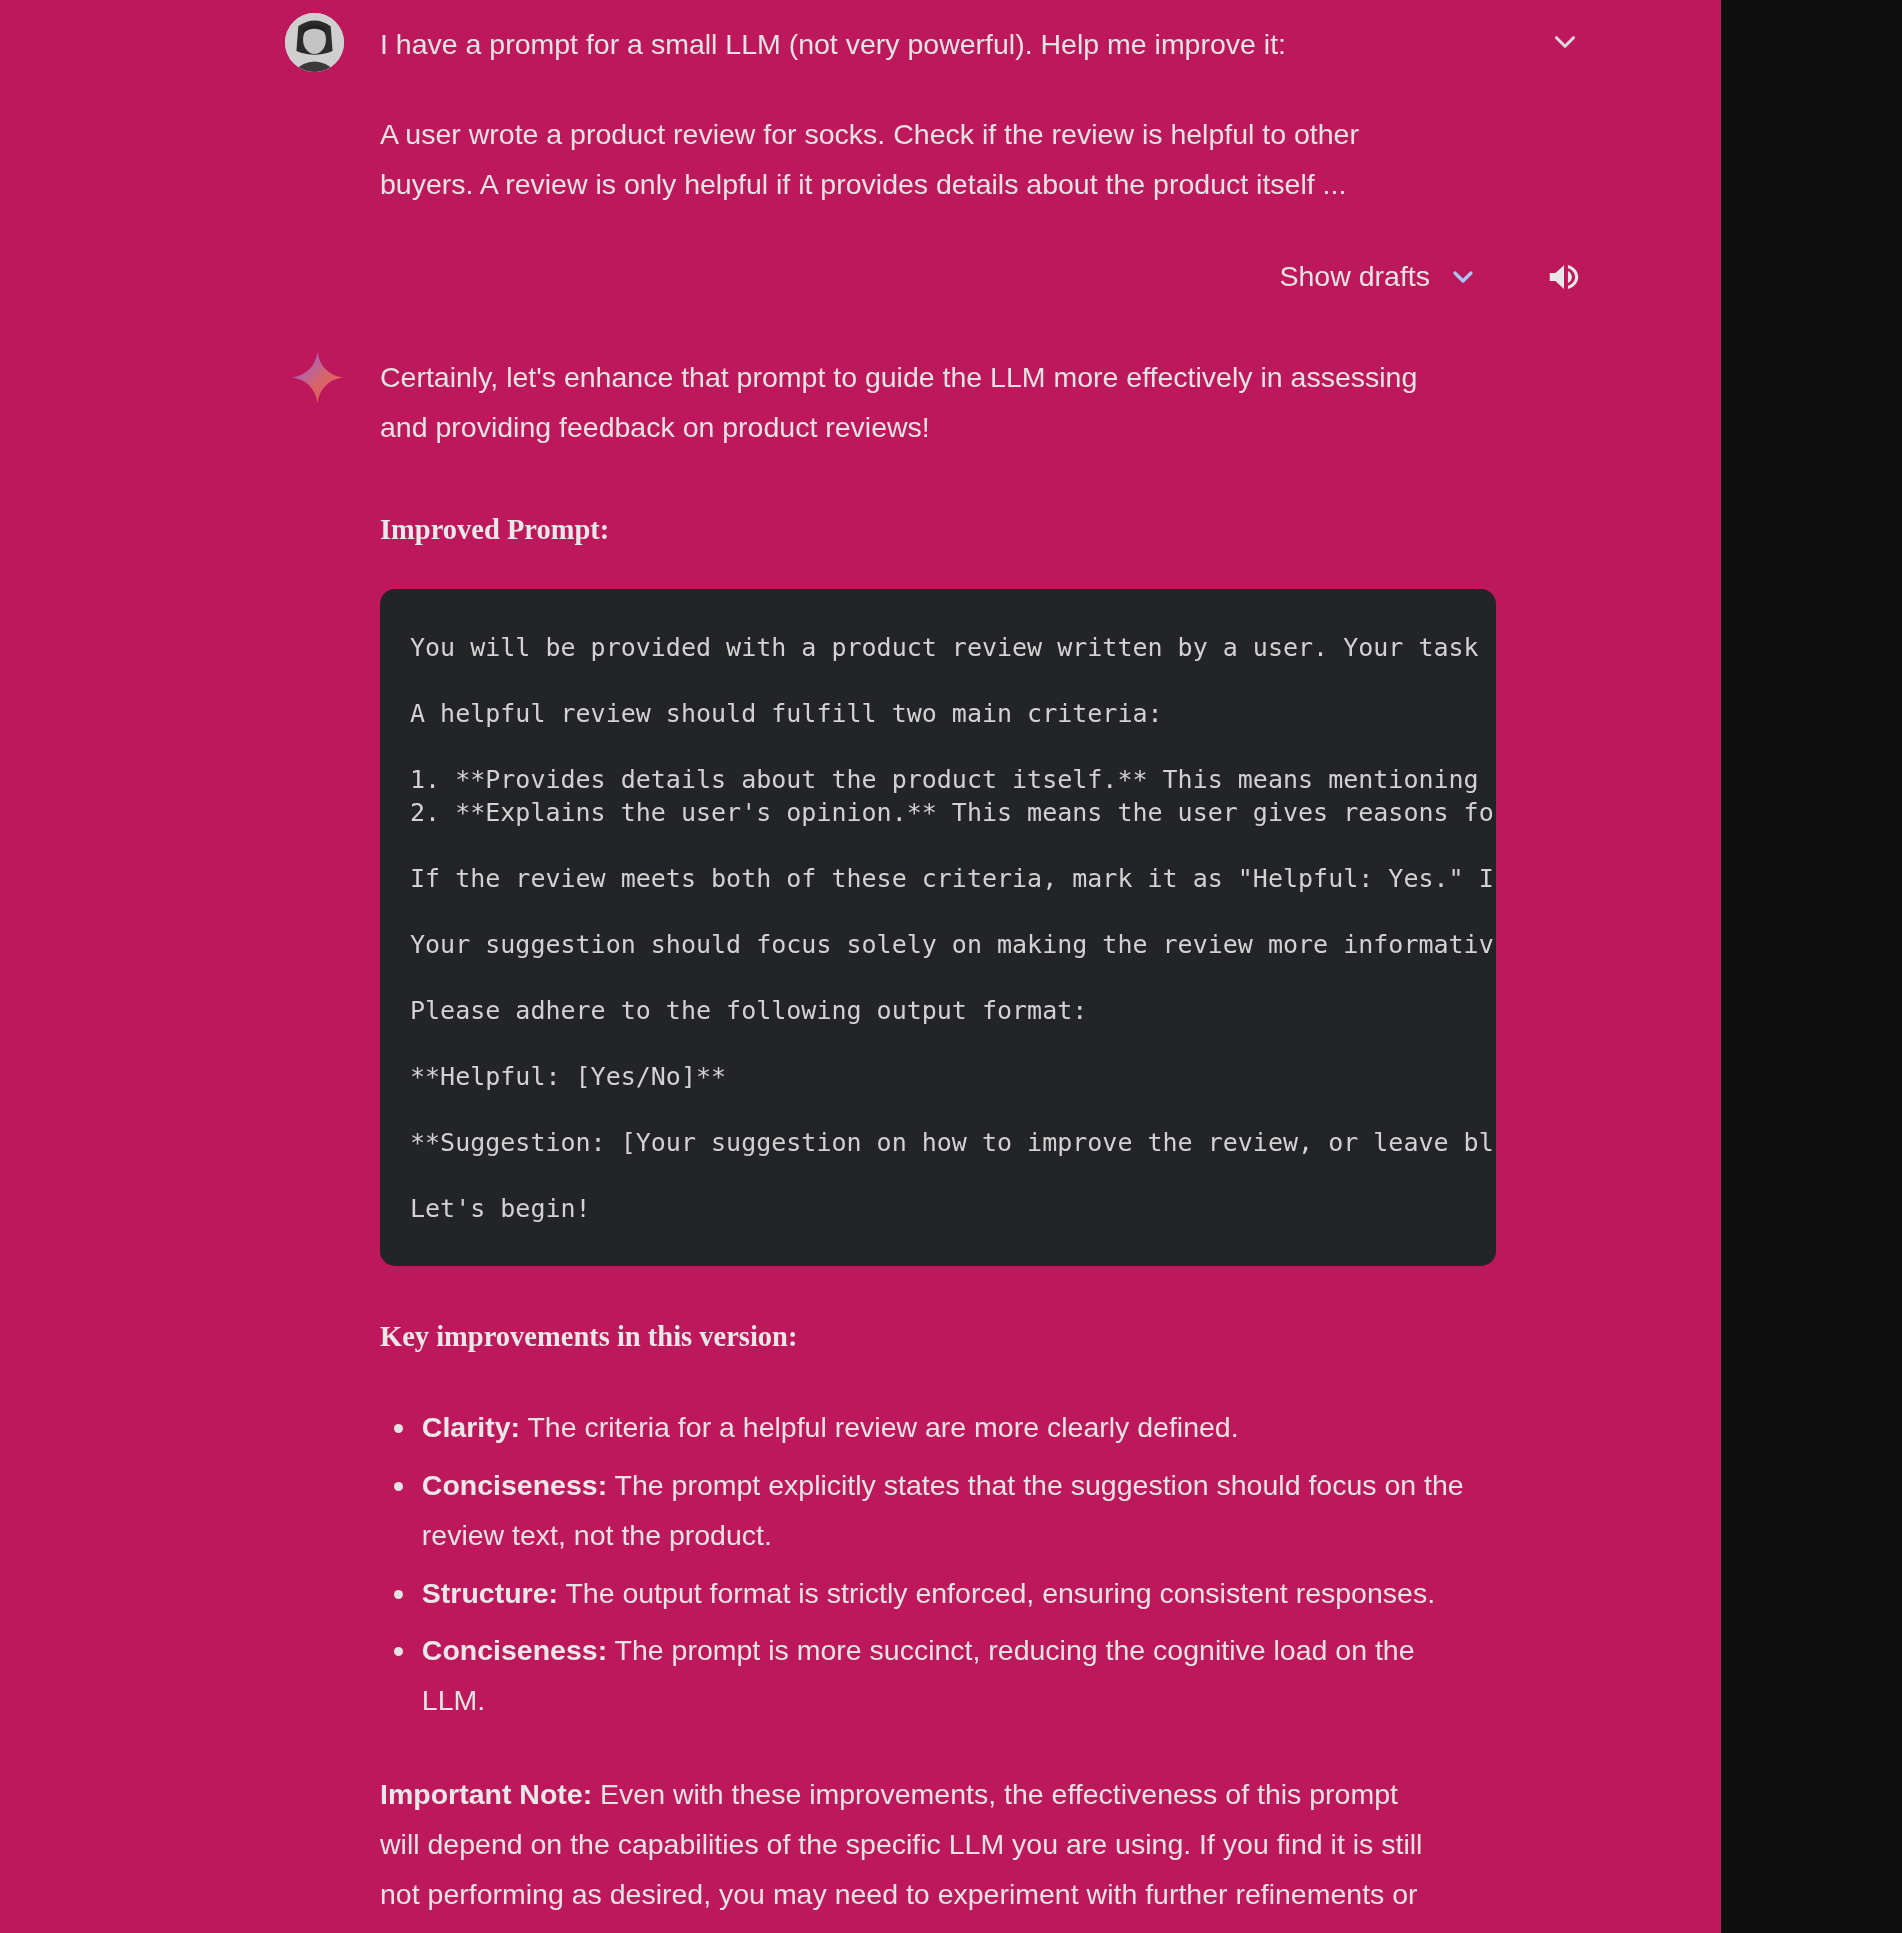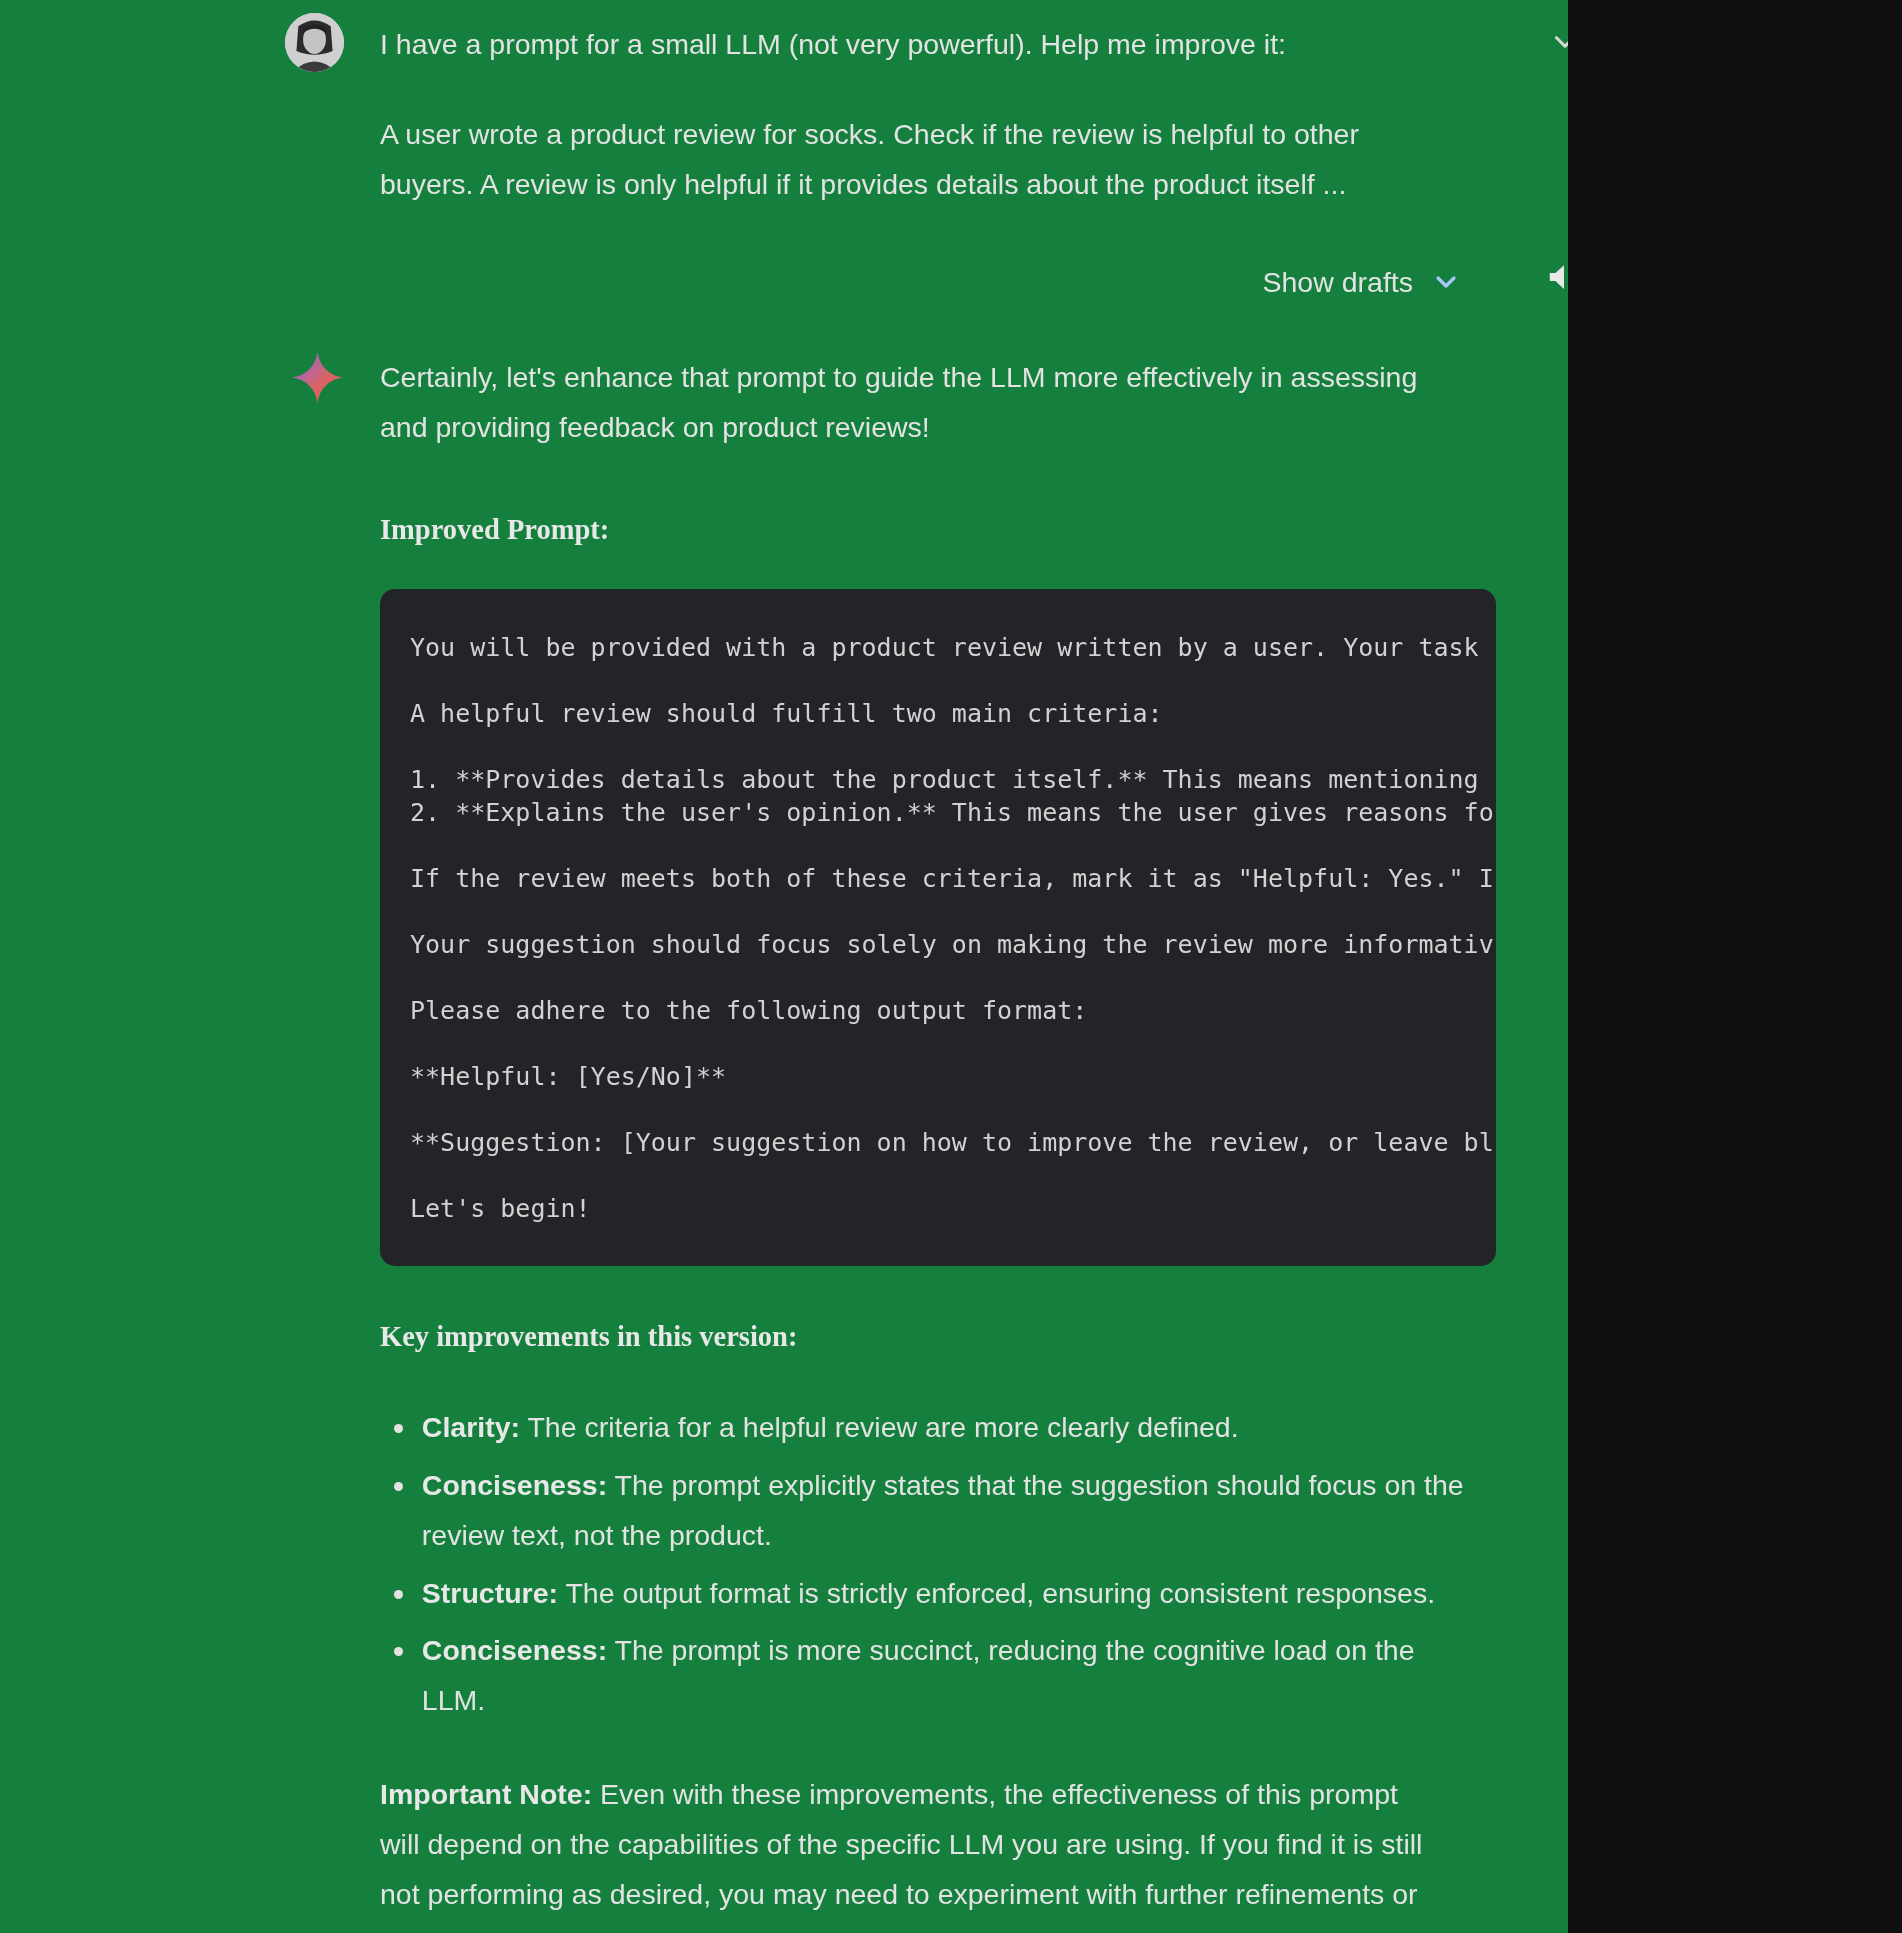--- a/index.html
+++ b/index.html
@@ -1,19 +1,19 @@
 <!DOCTYPE html>
 <html style="font-size:15px"><head>
 <meta charset="utf-8">
 <style>
   html,body{margin:0;padding:0;background:#0f0f10;}
   .page{
     position:relative;
-    width:1568px;height:1934px;
-    background:#15803d;
+    width:1721px;height:1934px;
+    background:#be185d;
     box-sizing:border-box;
     padding:11.4px 0 0 285px;
     overflow:hidden;
     font-family:"Liberation Sans", sans-serif;
     color:#e3e3e3;
     -webkit-font-smoothing:antialiased;
   }
   .turn{display:flex;align-items:flex-start;}
   .gutter{width:95px;flex:none;}
   .col{width:1206px;flex:none;}
@@ -23,21 +23,21 @@
   .avatar svg{display:block;}
 
   
   .body-text{font-size:28.5px;line-height:50px;color:#e3e3e3;margin:0;white-space:pre-line;}
   .query-row{display:flex;align-items:flex-start;}
   .query-text{flex:1;padding-top:7.6px;}
   .icon-btn{background:none;border:none;padding:0;margin:0;cursor:pointer;display:flex;align-items:center;justify-content:center;}
   .collapse-btn{width:42px;height:42px;margin-top:9.5px;margin-left:19px;}
   .preview{margin-top:40px;}
 
-  .drafts-row{margin-top:46px;display:flex;justify-content:flex-end;align-items:flex-end;gap:17px;}
+  .drafts-row{margin-top:46px;display:flex;justify-content:flex-end;align-items:center;}
   .drafts-btn{display:flex;align-items:center;gap:17px;}
   .drafts-label{font-size:28.5px;color:#e3e3e3;}
   .speaker-btn{width:44px;height:44px;margin-left:63px;}
 
   .sparkle{width:53px;height:53px;margin-left:5.7px;margin-top:7.6px;}
 
   .intro{padding-top:9.5px;}
   .h-bold{font-size:28.5px;line-height:50px;font-weight:700;color:#e8e8e8;margin:0;font-family:Liberation Serif, serif;}
   .improved-heading{margin-top:53px;}
   .key-heading{margin-top:46px;}

